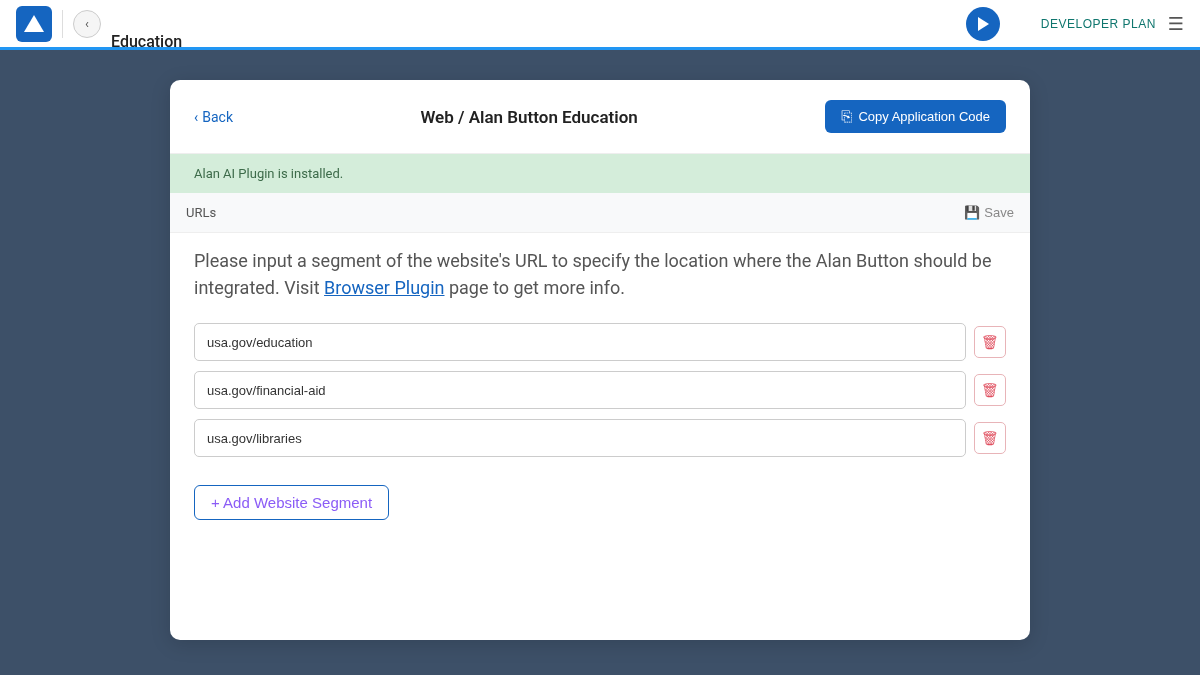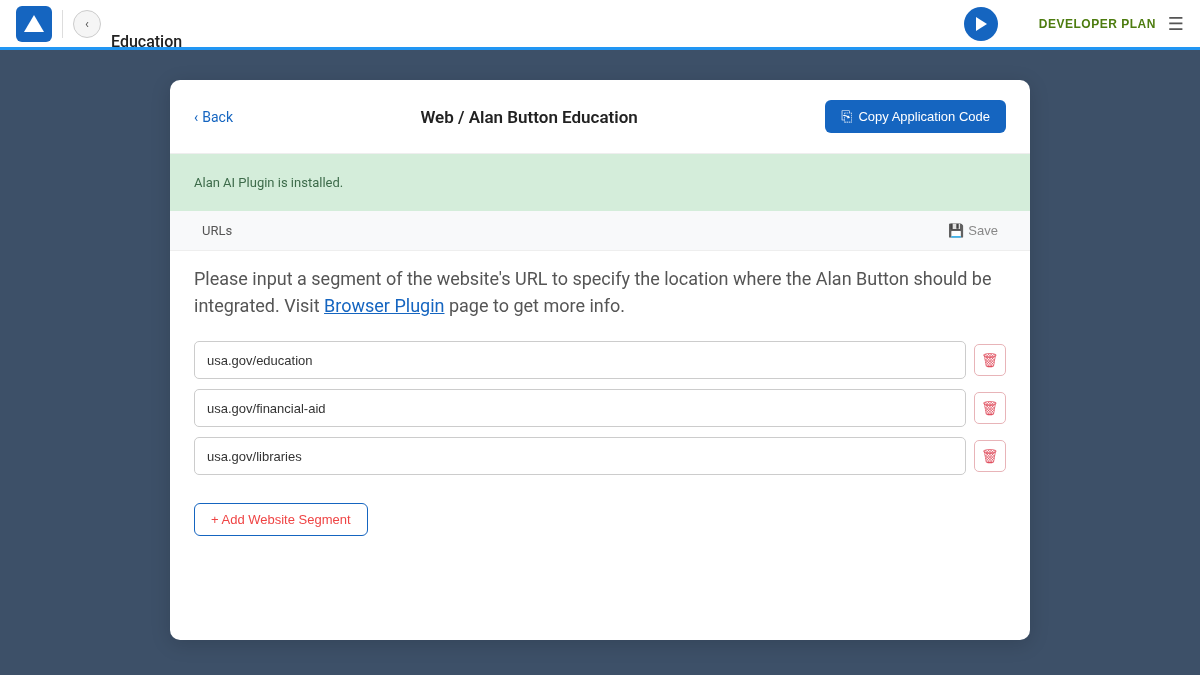--- a/index.html
+++ b/index.html
@@ -84,22 +84,22 @@
     .play-triangle {
       width: 0;
       height: 0;
       border-top: 7px solid transparent;
       border-bottom: 7px solid transparent;
       border-left: 11px solid white;
       margin-left: 2px;
     }
     .developer-plan-btn {
       font-size: 12px;
-      font-weight: 700;
-      color: #4d7c0f;
+      font-weight: 400;
+      color: #0f766e;
       letter-spacing: 0.5px;
       border: none;
       background: none;
       cursor: pointer;
       margin-left: 29px;
     }
     .menu-icon {
       font-size: 18px;
       color: #555;
       cursor: pointer;
@@ -159,34 +159,34 @@
       align-items: center;
       gap: 6px;
     }
     .copy-icon {
       font-size: 14px;
     }
 
     
     .success-banner {
       background: #d4edda;
-      padding: 21px 24px;
+      padding: 12px 24px;
       font-size: 13px;
       color: #3d6b4a;
     }
 
     
     .urls-section {
       padding: 0;
     }
     .urls-header {
       display: flex;
       align-items: center;
       justify-content: space-between;
-      padding: 12px 32px;
+      padding: 12px 16px;
       background: #f8f9fa;
       border-bottom: 1px solid #eee;
     }
     .urls-label {
       font-size: 13px;
       color: #555;
     }
     .save-btn {
       display: flex;
       align-items: center;
@@ -250,22 +250,22 @@
     }
 
     
     .add-segment-area {
       padding: 20px 24px;
     }
     .add-segment-btn {
       border: 1px solid #1565c0;
       border-radius: 6px;
       background: #fff;
-      color: #ef4444;
-      font-size: 13px;
+      color: #8b5cf6;
+      font-size: 15px;
       padding: 8px 16px;
       cursor: pointer;
     }
   </style>
 </head>
 <body>
 
 <nav class="top-nav">
   <div class="top-nav-left">
     <div class="logo-icon">

